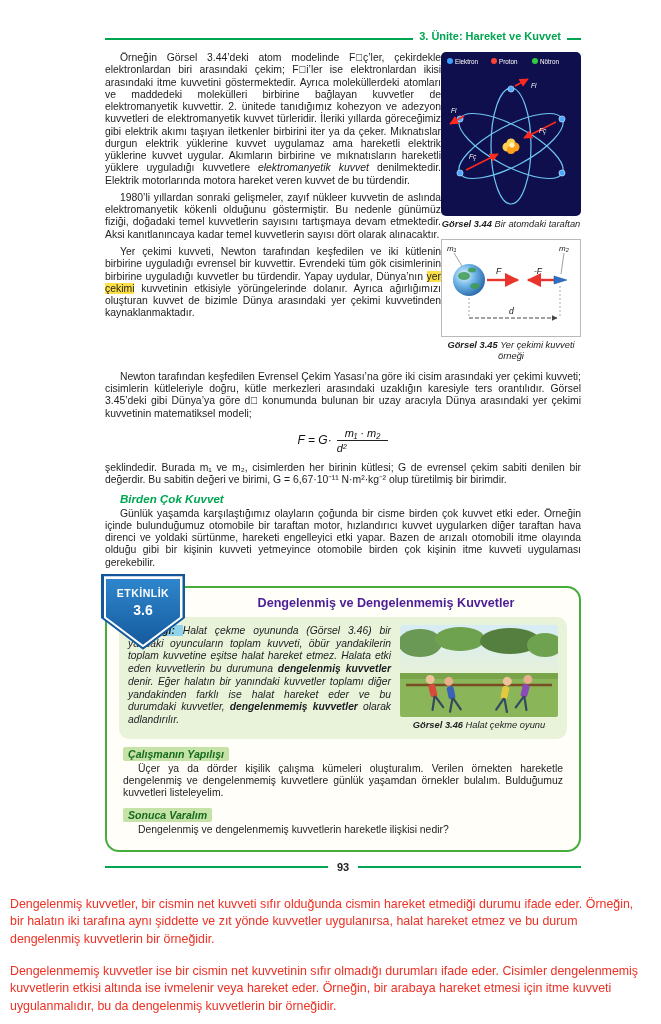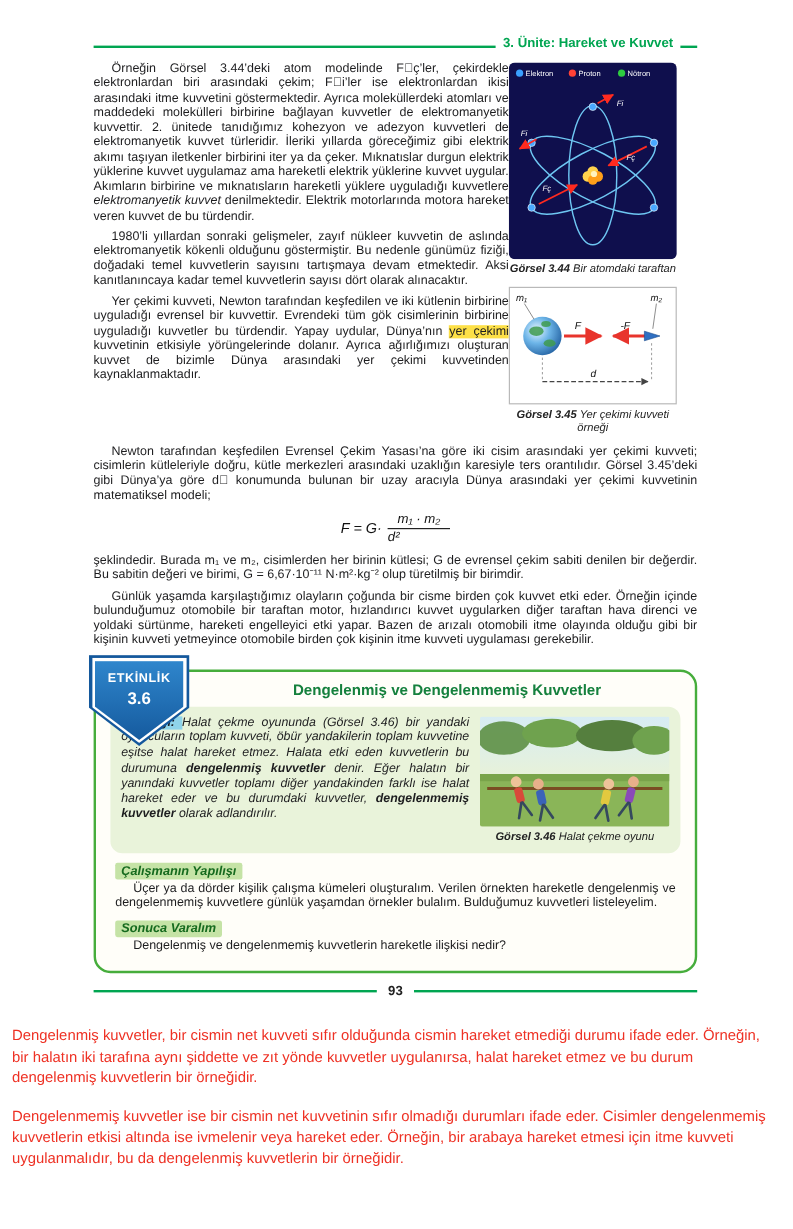--- a/index.html
+++ b/index.html
@@ -3,21 +3,21 @@
 <meta charset="utf-8">
 <style>
   * { box-sizing: border-box; }
   html,body { margin:0; padding:0; }
   body {
     width:661px; height:1024px; overflow:hidden;
     background:#ffffff;
     font-family:"Liberation Sans", sans-serif;
     color:#1d1d1f;
   }
-  .page { padding:30px 80px 0 78px; }
+  .page { padding:30px 80px 0 105px; }
 
   
   .page-header { display:flex; align-items:flex-end; gap:6px; margin-bottom:9px; }
   .page-header .rule { height:2px; background:#00a551; flex:1; margin-bottom:3px; }
   .page-header .rule.short { flex:0 0 14px; }
   .unit-title { color:#00a551; font-weight:bold; font-size:11px; padding-bottom:1px; white-space:nowrap; }
 
   
   .body { font-size:10.4px; line-height:1.18; text-align:justify; margin:0 0 5px; }
   .indent { text-indent:15px; }
@@ -47,21 +47,21 @@
   .badge { position:absolute; top:-12px; left:-4px; width:84px; height:76px; z-index:3; }
   .badge-layer { position:absolute; clip-path:polygon(0 0,100% 0,100% 58%,50% 100%,0 58%); }
   .badge-layer.l1 { inset:0; background:#14589c; }
   .badge-layer.l2 { inset:2.5px; background:#ffffff; }
   .badge-layer.l3 { inset:5px; background:linear-gradient(#2f86cc,#155a9e); }
   .badge-text { position:absolute; inset:0; z-index:4; display:flex; flex-direction:column; align-items:center; padding-top:13px; color:#fff; }
   .badge-line1 { font-size:10.5px; font-weight:bold; letter-spacing:.5px; }
   .badge-num { font-size:14px; font-weight:bold; margin-top:3px; }
 
   .activity-box { border:2px solid #46ad3c; border-radius:14px; background:#fffef9; padding:5px 6px 2px; }
-  .activity-title { color:#15803d; font-weight:bold; font-size:12.6px; text-align:center; padding:3px 0 5px 86px; }
+  .activity-title { color:#4c1d95; font-weight:bold; font-size:12.6px; text-align:center; padding:3px 0 5px 86px; }
   .onbilgi { display:flex; gap:9px; background:#e9f3da; border-radius:10px; margin:2px 6px 4px; padding:8px 9px; }
   .onbilgi-text { flex:1; font-style:italic; font-size:10.3px; line-height:1.24; text-align:justify; margin:0; }
   .photo-col { width:158px; flex:0 0 158px; }
   .photo { width:158px; height:92px; border-radius:2px; overflow:hidden; }
   .photo-col .caption { margin:3px 0 0; }
   .work { padding:1px 10px 7px; }
   .green-label { display:inline-block; background:#c5e3a6; color:#156a1e; font-weight:bold; font-style:italic; font-size:10.6px; padding:1px 5px; border-radius:2px; margin:3px 0 2px; }
 
   
   .page-footer { display:flex; align-items:center; gap:9px; margin-top:9px; }
@@ -189,20 +189,21 @@
   <div class="formula">
     <span class="lhs">F = G·</span>
     <span class="frac">
         <span class="num">m₁ · m₂</span>
         <span class="den">d²</span>
       </span>
   </div>
 
   <p class="body"><span>şeklindedir. Burada m₁ ve m₂, cisimlerden her birinin kütlesi; G de evrensel çekim sabiti denilen bir değerdir. Bu sabitin değeri ve birimi, G = 6,67·10⁻¹¹ N·m²·kg⁻² olup türetilmiş bir birimdir.</span></p>
 
+  <h3 class="section-heading">Birden Çok Kuvvet</h3>
 
   <p class="body indent"><span>Günlük yaşamda karşılaştığımız olayların çoğunda bir cisme birden çok kuvvet etki eder. Örneğin içinde bulunduğumuz otomobile bir taraftan motor, hızlandırıcı kuvvet uygularken diğer taraftan hava direnci ve yoldaki sürtünme, hareketi engelleyici etki yapar. Bazen de arızalı otomobili itme olayında olduğu gibi bir kişinin kuvveti yetmeyince otomobile birden çok kişinin itme kuvveti uygulaması gerekebilir.</span></p>
 
   <section class="activity">
     <div class="badge">
       <div class="badge-layer l1"></div>
       <div class="badge-layer l2"></div>
       <div class="badge-layer l3"></div>
       <div class="badge-text">
         <span class="badge-line1">ETKİNLİK</span>

